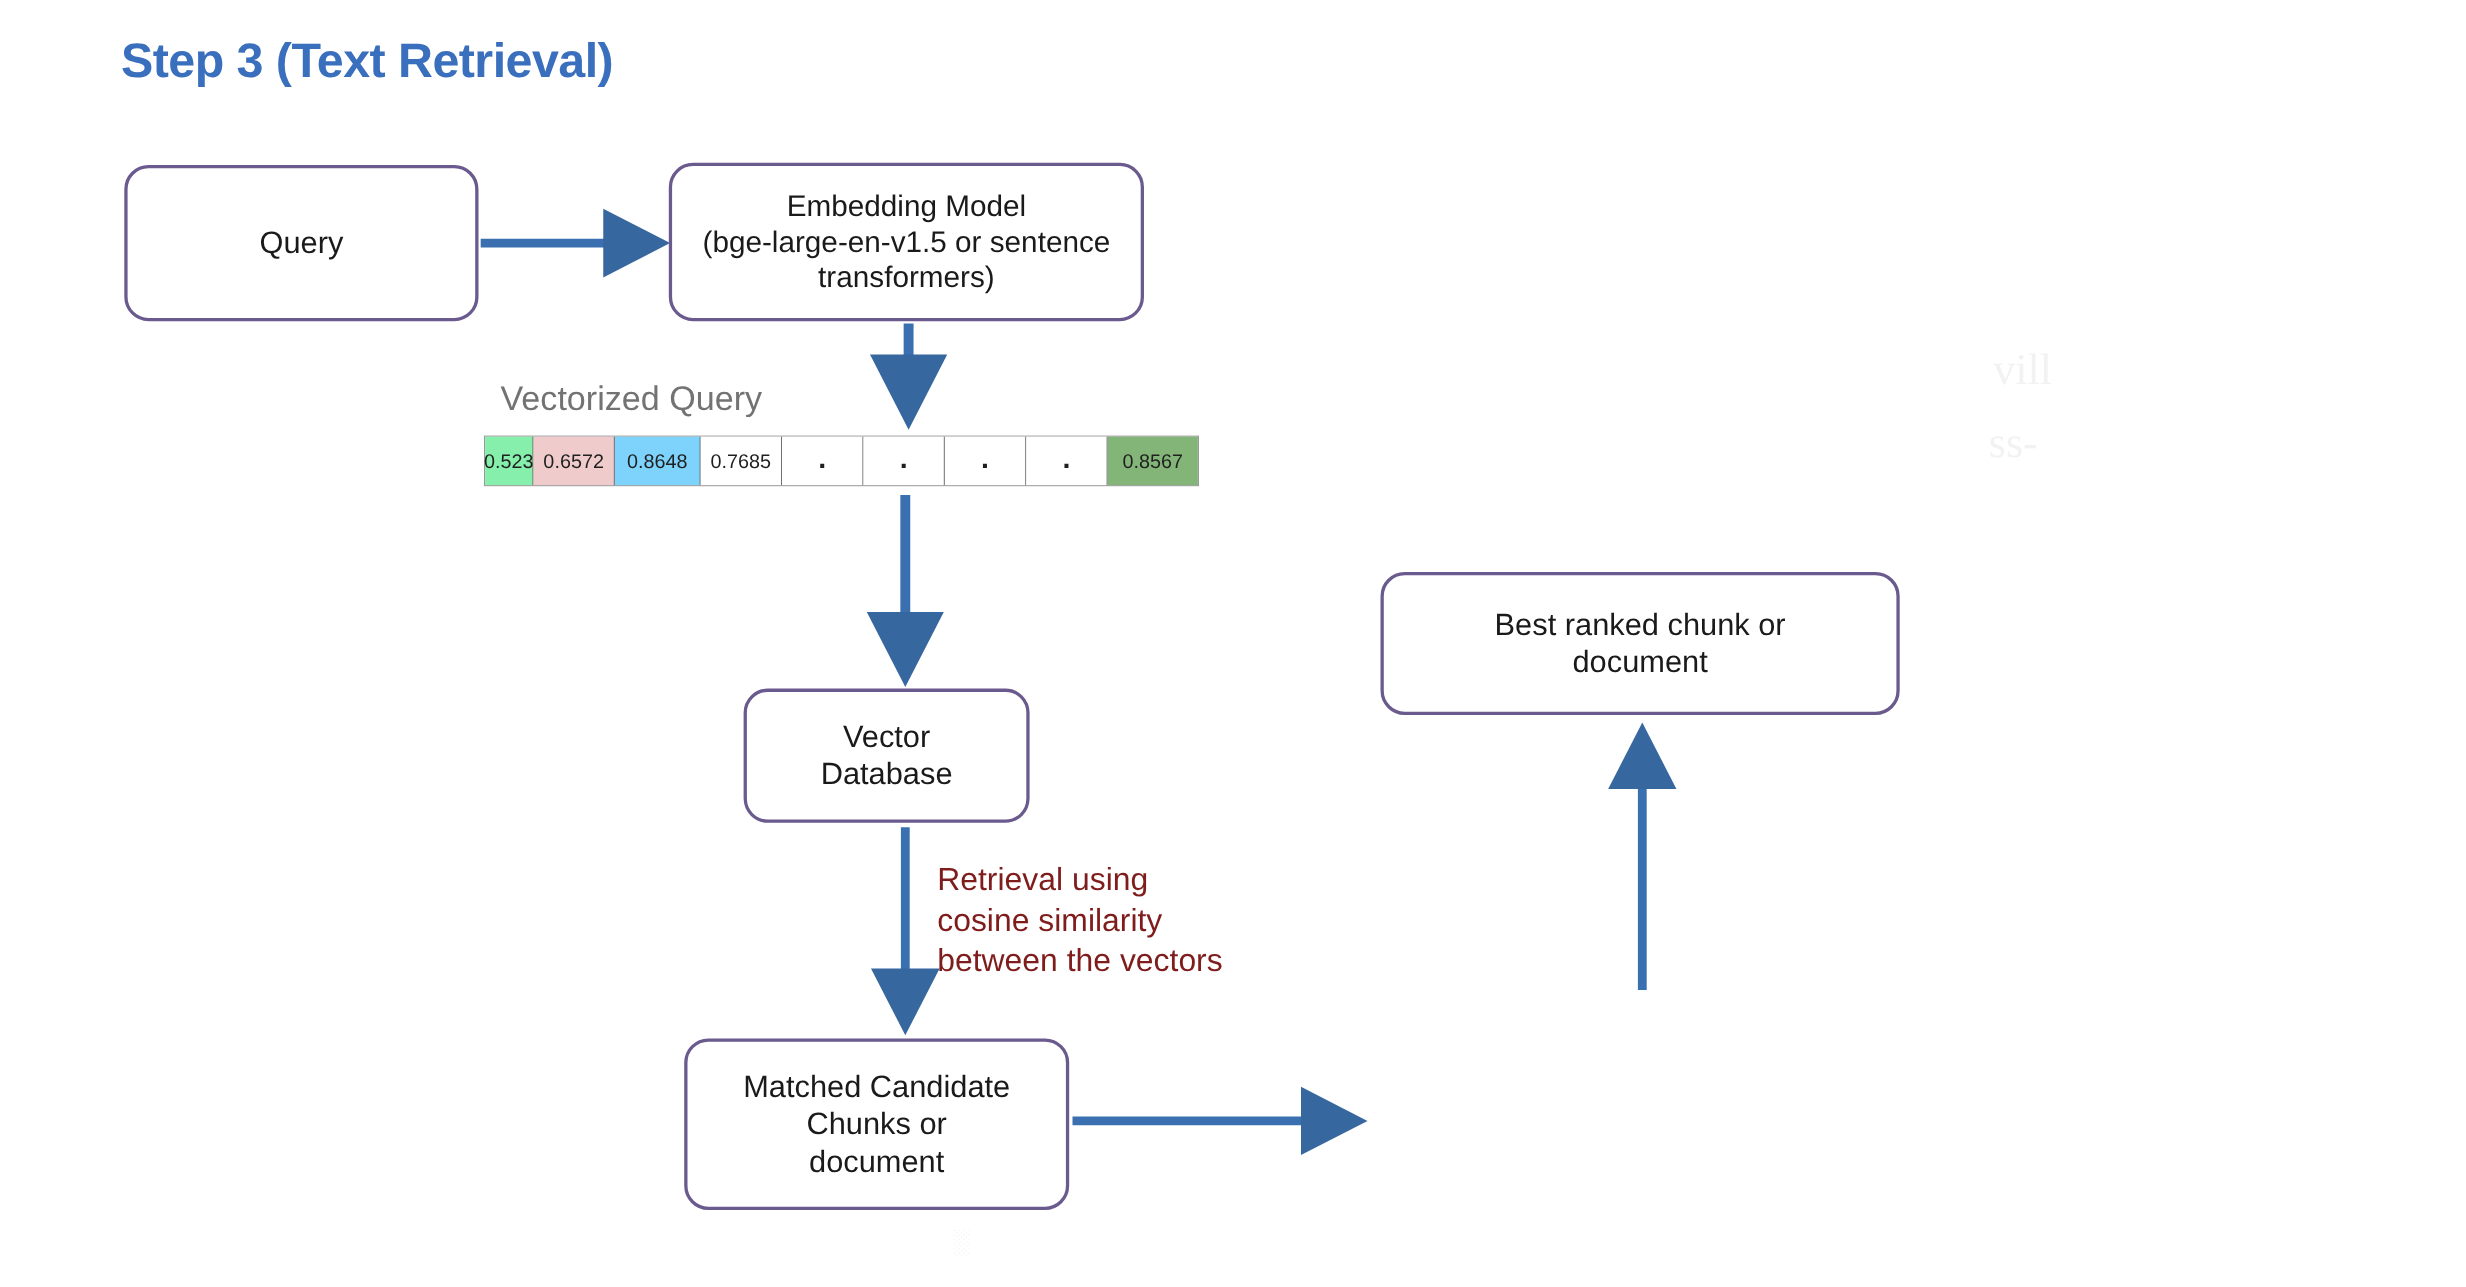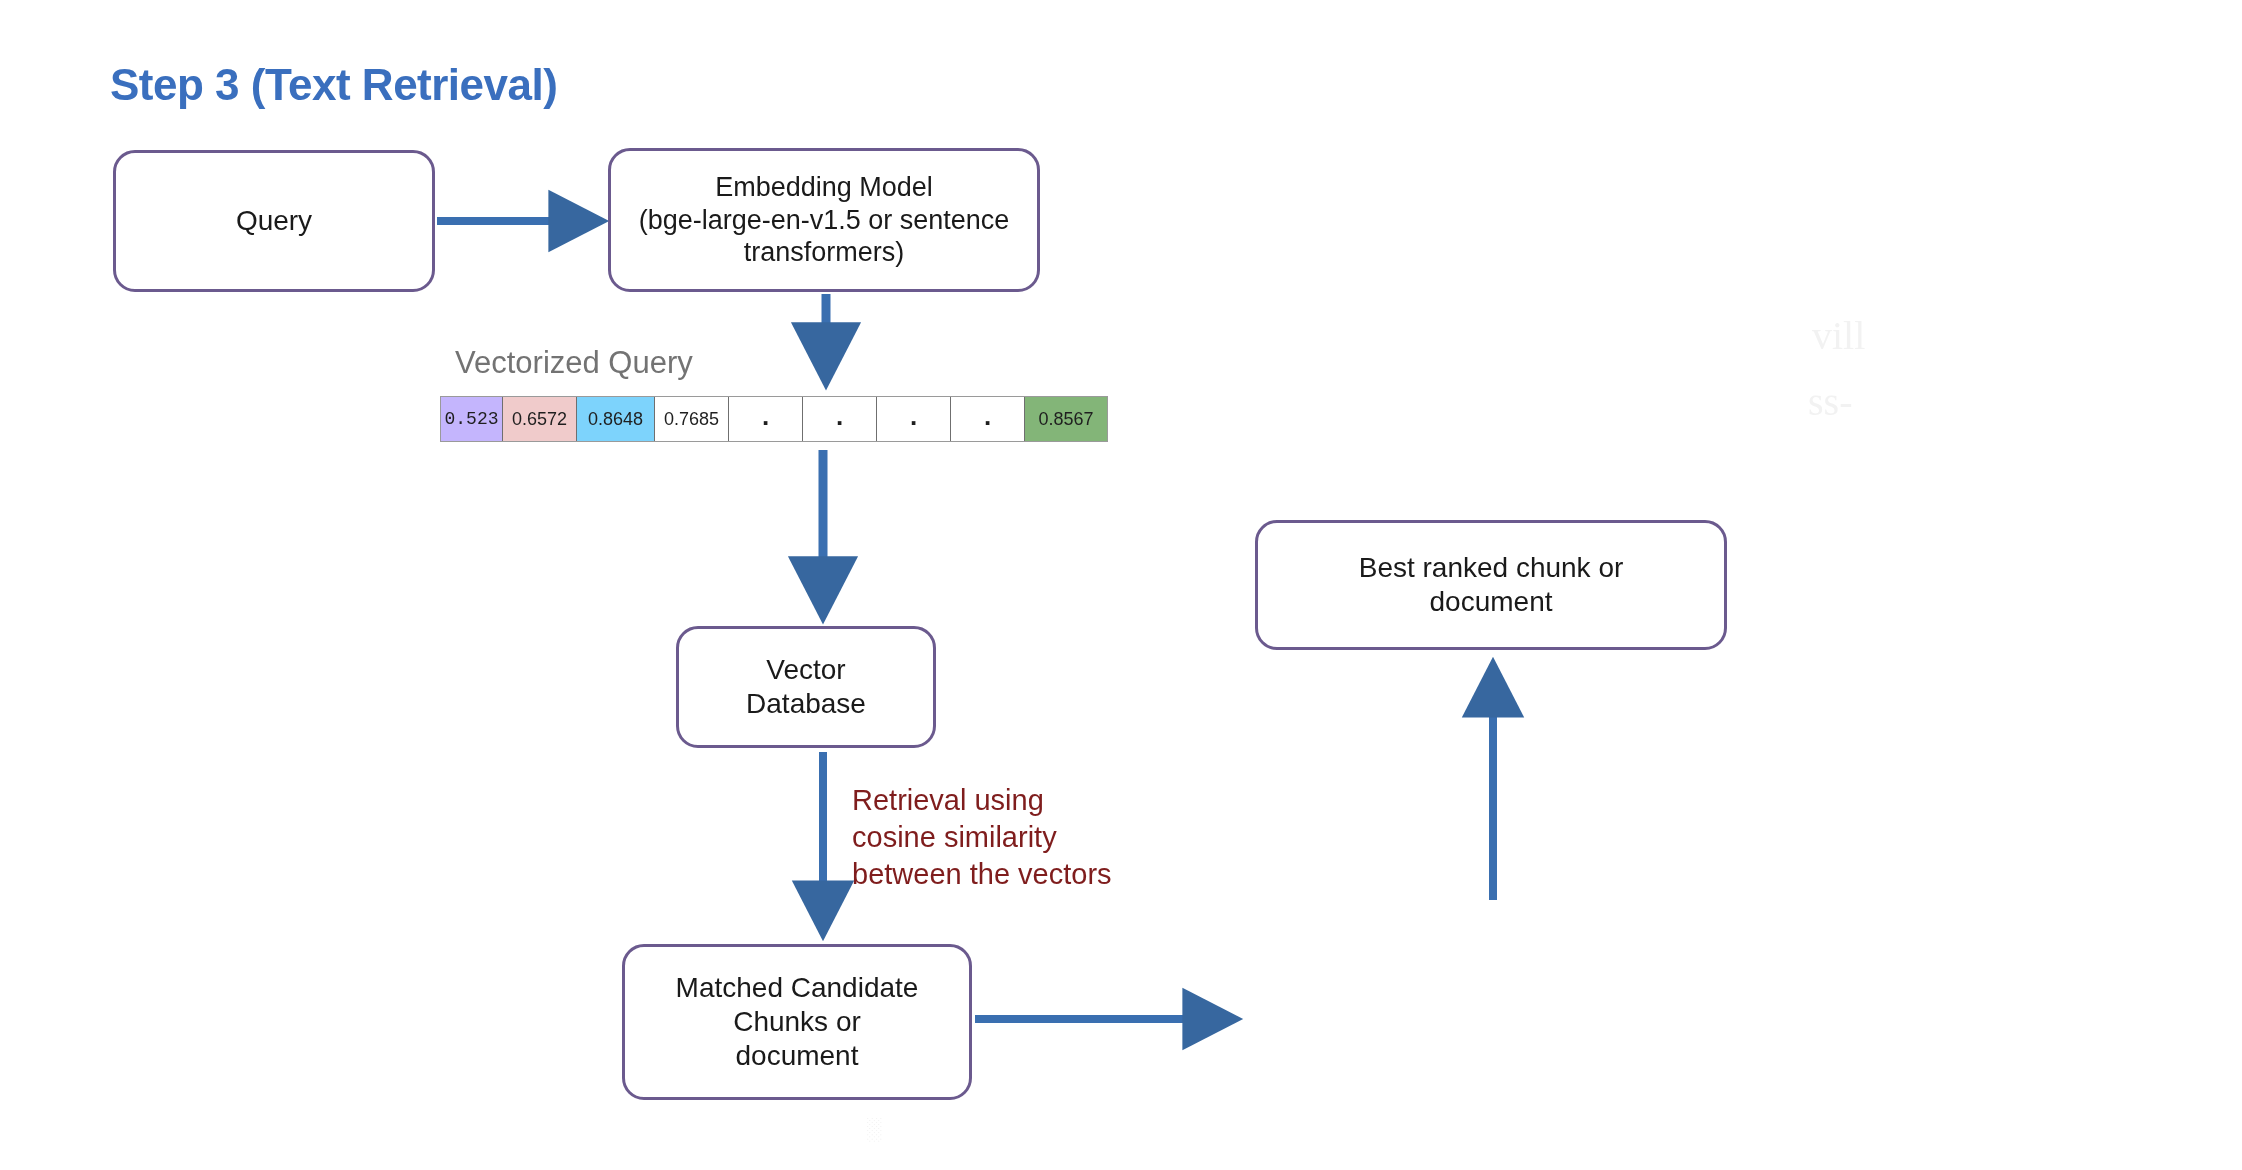--- a/index.html
+++ b/index.html
@@ -20,21 +20,21 @@
     position: absolute;
     left: 0; top: 0;
     width: 2242px;
     height: 1170px;
   }
 
   
   .title {
     position: absolute;
     left: 110px;
-    top: 60px;
+    top: 31px;
     font-size: 44px;
     font-weight: bold;
     color: #3a6fbe;
     letter-spacing: -0.5px;
     white-space: nowrap;
   }
 
   
   .node {
     position: absolute;
@@ -193,21 +193,21 @@
 
 
   <div class="node" id="node-bestranked">
     <span class="label" style="white-space:pre-line">Best ranked chunk or
 document</span>
   </div>
 
   <div class="vq-label">Vectorized Query</div>
 
   <div class="vector-strip" id="vector-strip">
-      <div class="vcell" style="width: 62px; background: #c4b5fd; font-family: Liberation Mono, monospace;">
+      <div class="vcell" style="width: 44px; background: #86efac;">
         <span>0.523</span>
       </div>
       <div class="vcell" style="width: 74px; background: rgb(240, 203, 203);">
         <span>0.6572</span>
       </div>
       <div class="vcell" style="width: 78px; background: #7dd3fc;">
         <span>0.8648</span>
       </div>
       <div class="vcell" style="width: 74px; background: rgb(255, 255, 255);">
         <span>0.7685</span>

